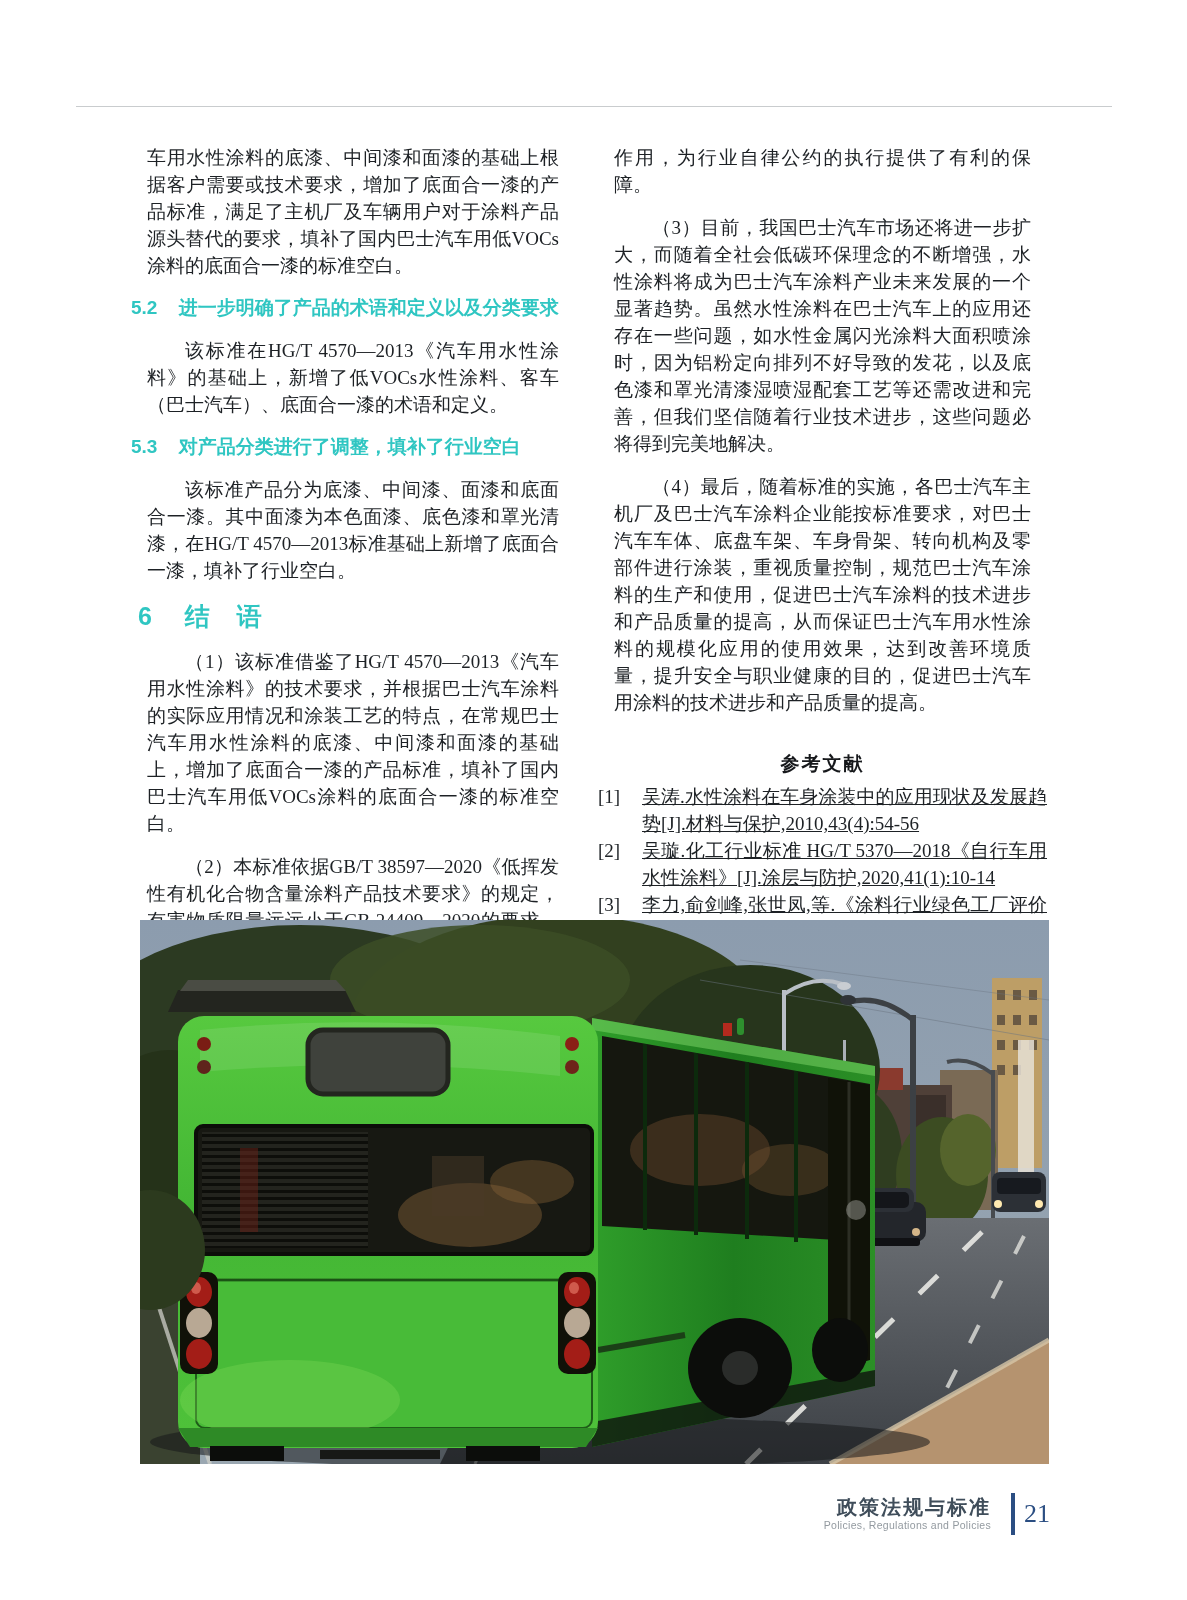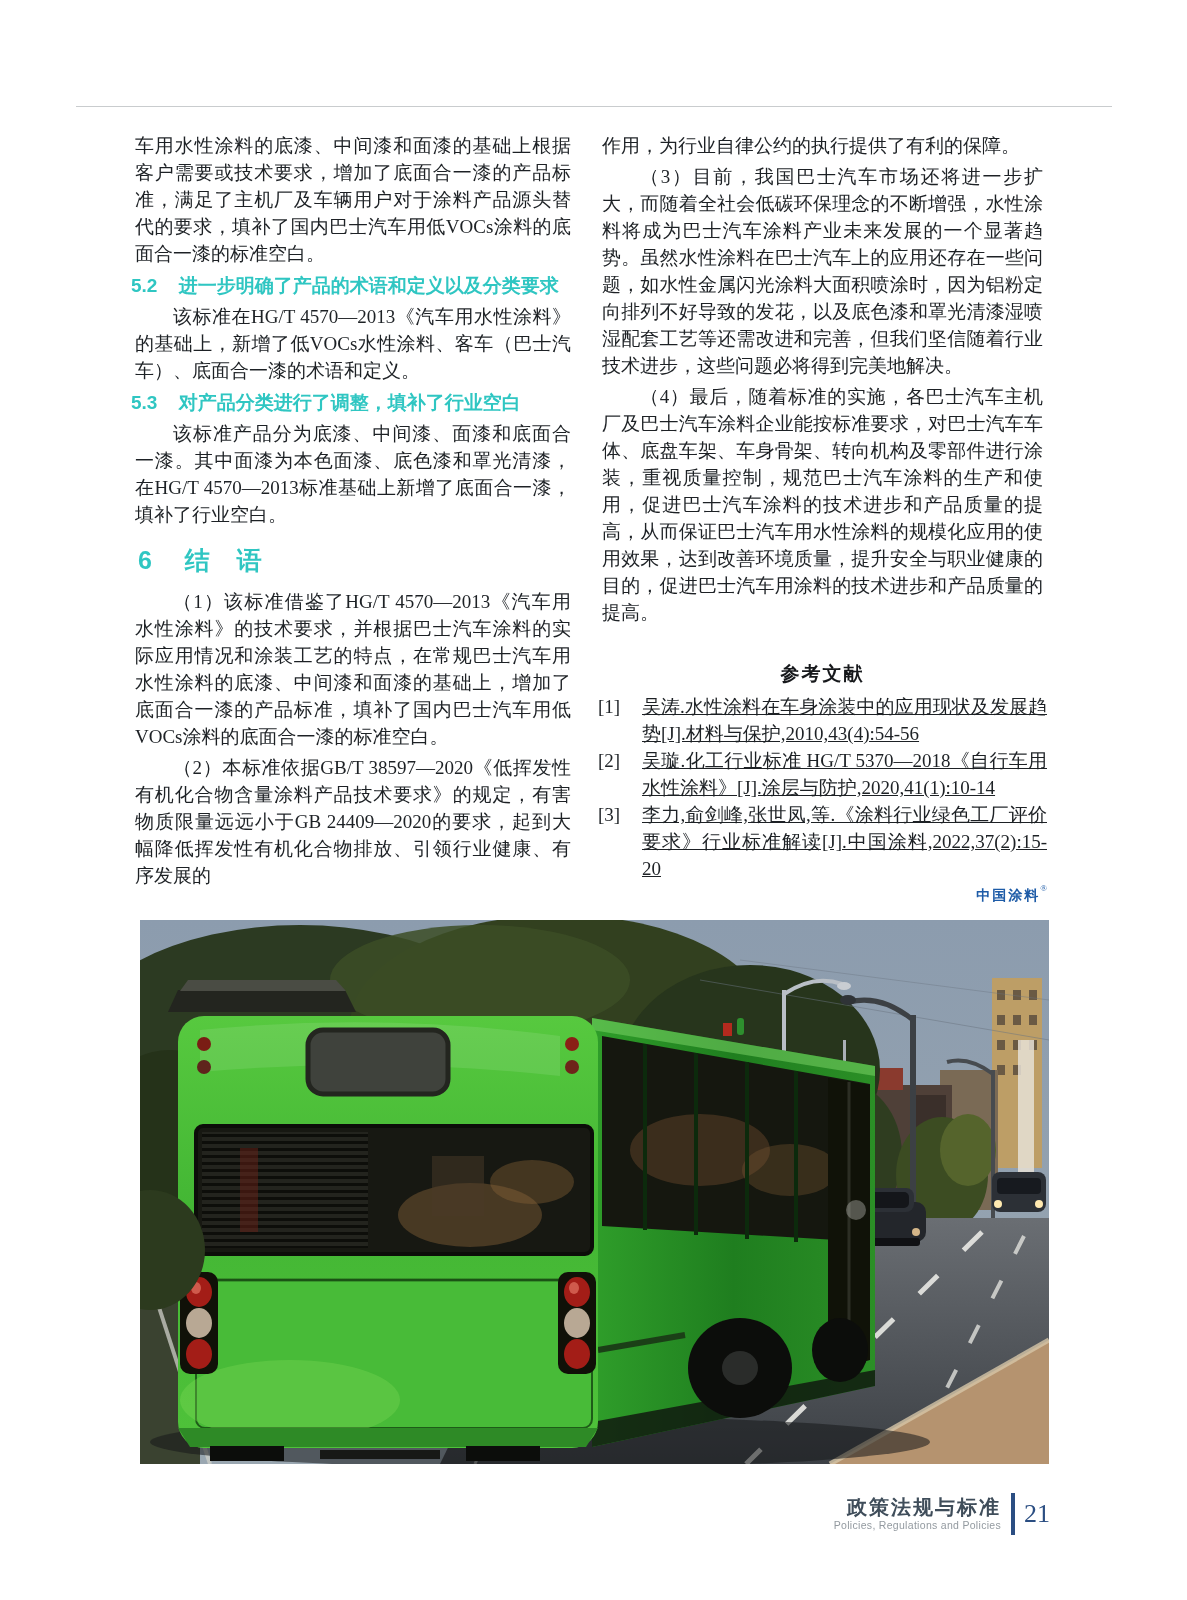--- a/index.html
+++ b/index.html
@@ -11,21 +11,21 @@
   .running-header{
     position:absolute;left:76px;top:74px;width:1036px;height:24px;
     text-align:right;font-size:15px;color:#8e959c;letter-spacing:.5px;
     font-family:"Liberation Serif","DejaVu Serif",serif;
   }
   .header-rule{position:absolute;left:76px;top:106px;width:1036px;height:1px;background:#c9ccce;}
   
   .col{position:absolute;top:128px;font-size:19px;line-height:27px;text-align:justify;}
   .col-left{left:131px;width:444px;}
   .col-right{left:598px;width:449px;}
-  .body-p{margin:4px;text-indent:2em;}
+  .body-p{margin:16px;text-indent:2em;}
   .body-p.noindent{text-indent:0;}
   .sub-heading{
     margin:6px 0 4px;font-size:19px;font-weight:bold;color:#2fc6c2;
     font-family:"Liberation Sans","DejaVu Sans",sans-serif;text-align:left;line-height:26px;
   }
   .sub-heading .h-num{margin-right:16px;}
   .big-heading{
     margin:16px 7px 12px;font-size:25px;font-weight:bold;color:#2fc6c2;
     font-family:"Liberation Sans","DejaVu Sans",sans-serif;text-align:left;line-height:32px;letter-spacing:1px;
   }
@@ -47,21 +47,21 @@
     font-family:Liberation Serif, serif;
     font-weight:bold;font-size:7.5px;color:#1d5ba7;letter-spacing:1.6px;margin-top:16px;
   }
   
   .photo-wrap{position:absolute;left:140px;top:920px;width:909px;height:544px;overflow:hidden;}
   .photo-wrap svg{display:block;}
   
   .footer{
     position:absolute;right:137px;top:1493px;display:flex;align-items:center;
   }
-  .footer-text{text-align:right;margin-right:10px;}
+  .footer-text{text-align:right;margin-right:20px;}
   .footer-cn{
     font-family:"Liberation Sans","DejaVu Sans",sans-serif;
     font-size:20px;font-weight:bold;color:#3f4d5a;letter-spacing:2px;line-height:22px;
   }
   .footer-en{
     font-family:"Liberation Sans","DejaVu Sans",sans-serif;
     font-size:10.5px;color:#939aa0;letter-spacing:.3px;line-height:14px;
   }
   .footer-bar{width:4px;height:42px;background:#2b4e82;margin-right:9px;}
   .footer-page{

